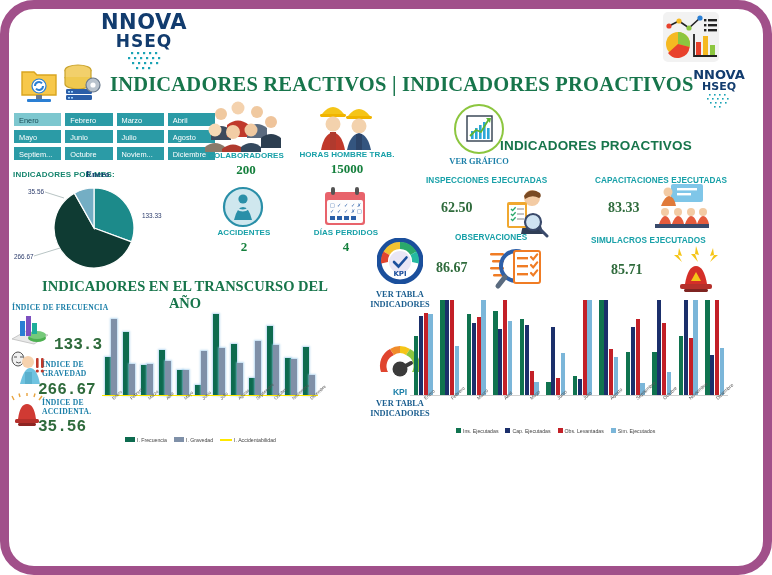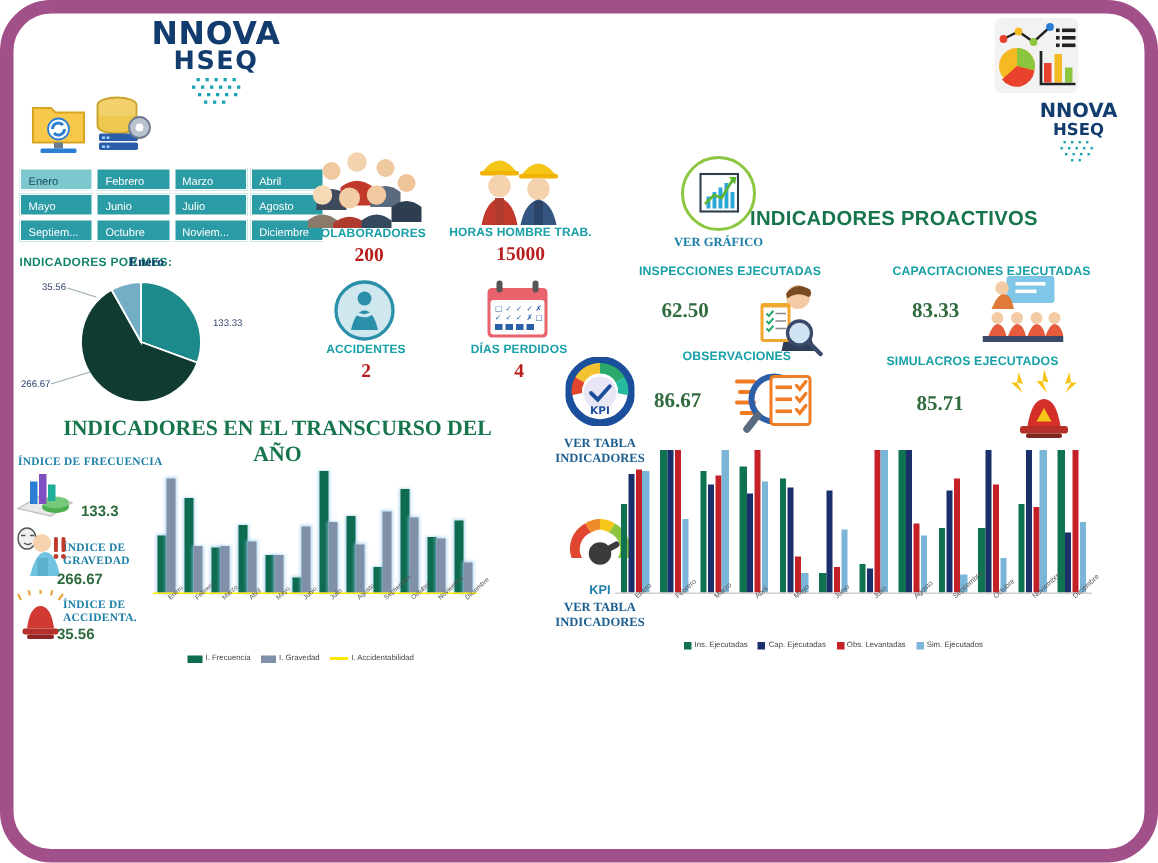--- a/index.html
+++ b/index.html
@@ -46,25 +46,25 @@
   .pie-wrap{left:52px;top:186px;width:84px;height:84px;}
   .pie-lbl{font-size:6.4px;color:#2b3b6b;position:absolute;}
 
   .subtitle-year{
     left:10px;top:278px;width:310px;text-align:center;
     font-size:14.5px;font-weight:bold;color:#17754b;font-family:"Liberation Serif",serif;margin-left:20px;
   }
 
   
   .idx-cap{position:absolute;font-size:7.6px;font-weight:bold;color:#1b7fa8;font-family:"Liberation Serif",serif;letter-spacing:.2px;}
-  .idx-val{position:absolute;font-size:10px;font-weight:bold;color:#2f6b3c;font-family:Liberation Sans, sans-serif;}
+  .idx-val{position:absolute;font-size:16px;font-weight:bold;color:#2f6b3c;font-family:Liberation Mono, monospace;}
 
   
   .stat-cap{position:absolute;font-size:8px;font-weight:bold;color:#17a0a8;text-align:center;letter-spacing:.1px;}
-  .stat-val{position:absolute;font-size:13px;font-weight:bold;color:#b91c1c;text-align:center;font-family:"Liberation Serif",serif;}
+  .stat-val{position:absolute;font-size:13px;font-weight:bold;color:#15803d;text-align:center;font-family:"Liberation Serif",serif;}
 
   
   .proa-title{left:500px;top:138px;font-size:13.5px;font-weight:bold;color:#17754b;letter-spacing:.2px;}
   .ver-graf{left:449px;top:103px;width:60px;text-align:center;}
   .ver-graf .lab{font-size:8.4px;font-weight:bold;color:#1b7fa8;line-height:10px;margin-top:2px;font-family:"Liberation Serif",serif;}
 
   .pro-cap{position:absolute;font-size:8.2px;font-weight:bold;color:#17a0a8;letter-spacing:.1px;}
   .pro-val{position:absolute;font-size:14px;font-weight:bold;color:#2f6b3c;font-family:Liberation Serif, serif;}
 
   
@@ -191,20 +191,21 @@
           <rect x="10" y="31" width="2" height="1.6"></rect>
           <rect x="13" y="31" width="2" height="1.6"></rect>
           <rect x="10" y="37" width="2" height="1.6"></rect>
           <rect x="13" y="37" width="2" height="1.6"></rect>
         </g>
       <circle cx="35" cy="25" r="7" fill="#b9c3cd" stroke="#6b7a8c" stroke-width="1.2"></circle>
       <circle cx="35" cy="25" r="2.6" fill="#fff"></circle>
     </svg>
   </div>
 
+  <div class="abs main-title">INDICADORES REACTIVOS  |  INDICADORES PROACTIVOS</div>
 
   <div class="abs months">
     <div class="mbtn sel">Enero</div>
     <div class="mbtn">Febrero</div>
     <div class="mbtn">Marzo</div>
     <div class="mbtn">Abril</div>
     <div class="mbtn">Mayo</div>
     <div class="mbtn">Junio</div>
     <div class="mbtn">Julio</div>
     <div class="mbtn">Agosto</div>

